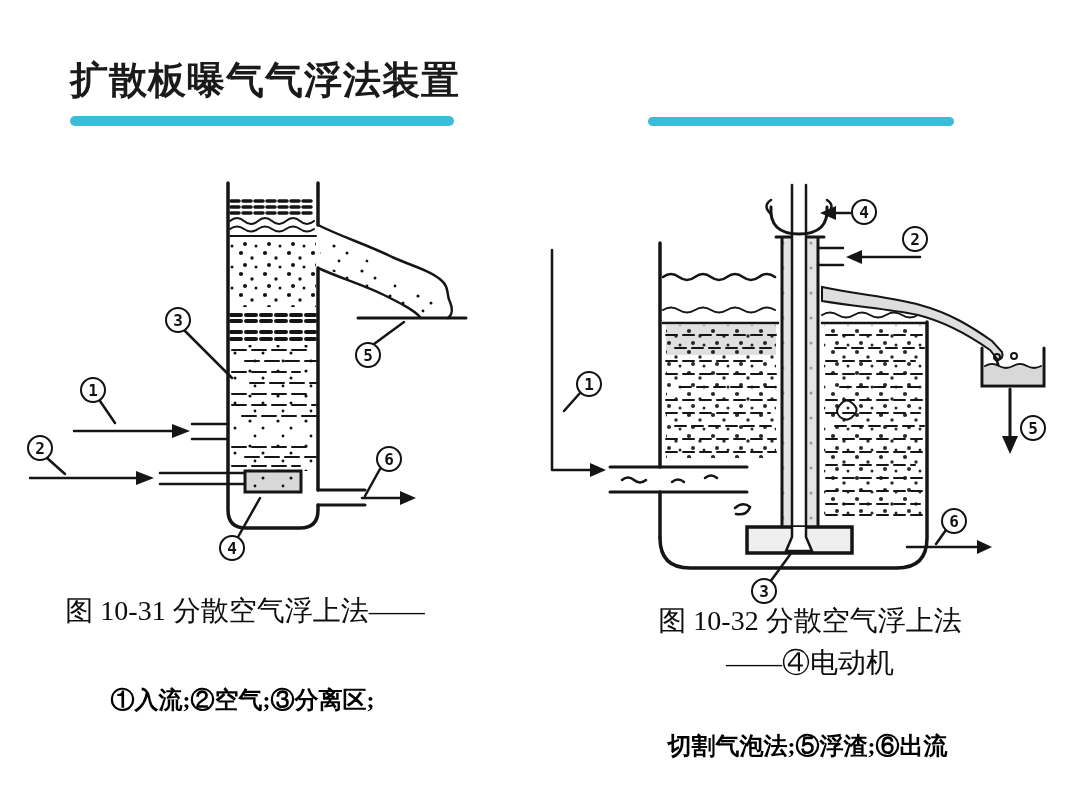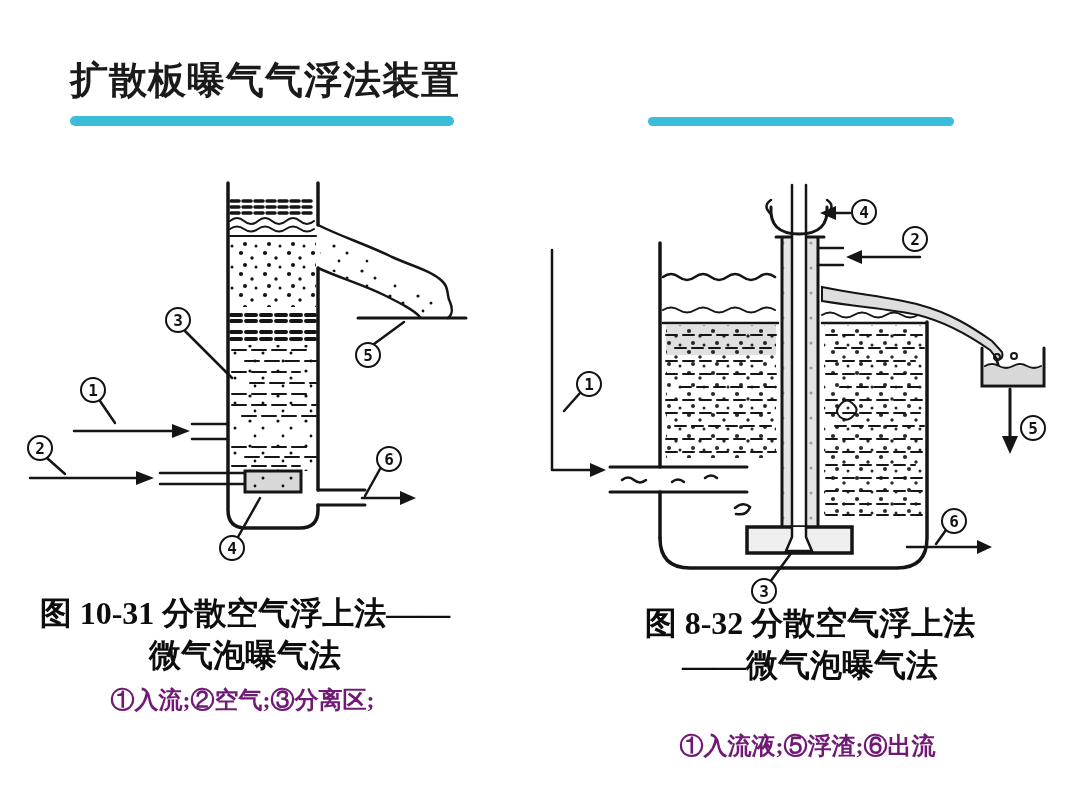--- a/index.html
+++ b/index.html
@@ -2,23 +2,23 @@
 <html><head>
 <meta charset="utf-8">
 <style>
   html,body{margin:0;padding:0;background:#fff;}
   .stage{position:relative;width:1080px;height:810px;background:#fff;overflow:hidden;
          font-family:"Liberation Sans",sans-serif;color:#111;}
   .title{position:absolute;font-weight:bold;font-size:38px;letter-spacing:1px;
          text-align:center;white-space:nowrap;color:#1a1a1a;}
   .underline{position:absolute;border-radius:6px;}
   .caption{position:absolute;text-align:center;font-family:"Liberation Serif",serif;
-           font-weight:bold;font-size:32px;white-space:nowrap;color:#0d0d0d;}
+           font-weight:normal;font-size:28px;white-space:nowrap;color:#0d0d0d;}
   .legend{position:absolute;text-align:center;font-family:"Liberation Serif",serif;
-          font-weight:bold;font-size:24px;white-space:nowrap;color:#701a75;}
+          font-weight:bold;font-size:24px;white-space:nowrap;color:#000000;}
   svg.diagram{position:absolute;}
   .marker{position:absolute;width:26px;height:26px;border:2.5px solid #111;border-radius:50%;
           background:#fff;display:flex;align-items:center;justify-content:center;
           font-size:16px;font-weight:bold;color:#111;transform:translate(-50%,-50%);
           font-family:"DejaVu Sans Mono",monospace;box-sizing:border-box;}
 </style>
 </head>
 <body>
 
 <div class="stage">
@@ -215,20 +215,19 @@
       <span class="marker" style="left: 389px; top: 459px;">6</span>
       <span class="marker" style="left: 589px; top: 384px;">1</span>
       <span class="marker" style="left: 915px; top: 239px;">2</span>
       <span class="marker" style="left: 764px; top: 591px;">3</span>
       <span class="marker" style="left: 864px; top: 212px;">4</span>
       <span class="marker" style="left: 1033px; top: 428px;">5</span>
       <span class="marker" style="left: 954px; top: 521px;">6</span>
     </div>
 
   <div class="caption" style="left:25px;top:592px;width:440px;">图 10-31  分散空气浮上法——</div>
-  <div class="caption" style="left:25px;top:634px;width:440px;">微气泡曝气法</div>
   <div class="legend" style="left:15px;top:684px;width:455px;">①入流;②空气;③分离区;</div>
 
-  <div class="caption" style="left:585px;top:602px;width:450px;">图 8-32  分散空气浮上法</div>
-  <div class="caption" style="left:585px;top:644px;width:450px;">——微气泡曝气法</div>
-  <div class="legend" style="left:575px;top:730px;width:465px;">①入流液;⑤浮渣;⑥出流</div>
+  <div class="caption" style="left:585px;top:602px;width:450px;">图 10-32  分散空气浮上法</div>
+  <div class="caption" style="left:585px;top:644px;width:450px;">——④电动机</div>
+  <div class="legend" style="left:575px;top:730px;width:465px;">切割气泡法;⑤浮渣;⑥出流</div>
 
 </div>
 
 </body></html>

